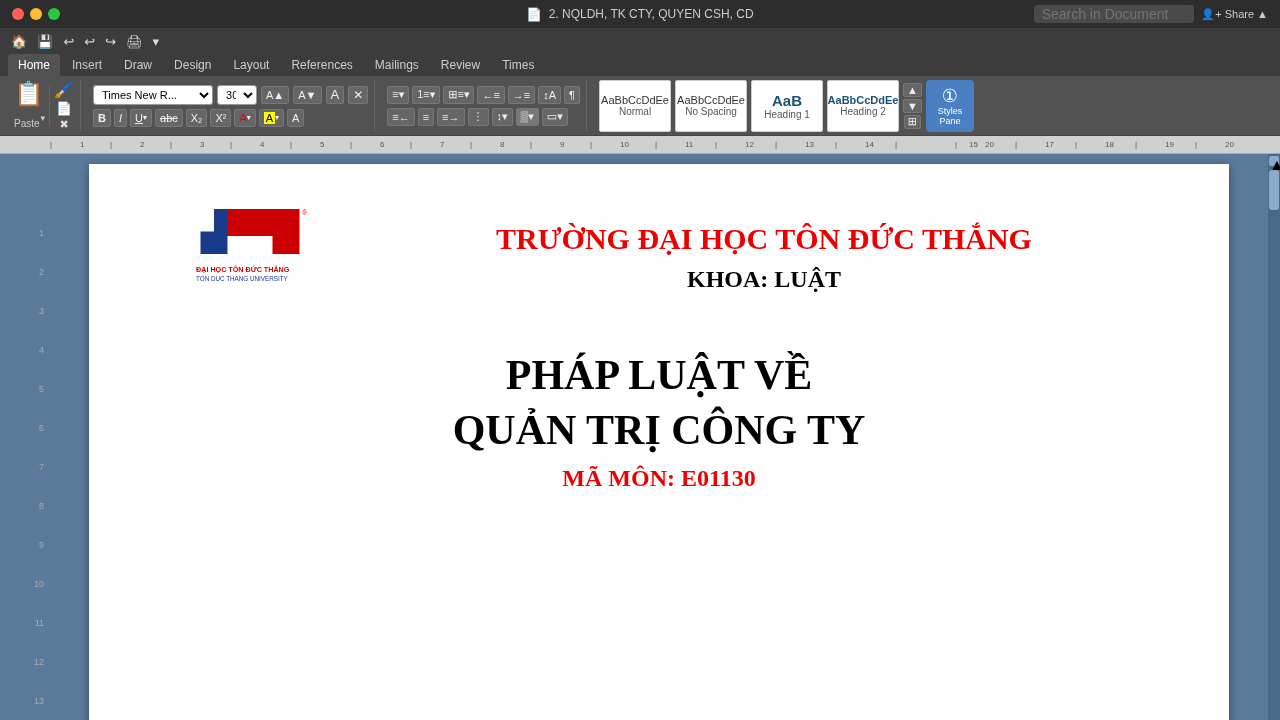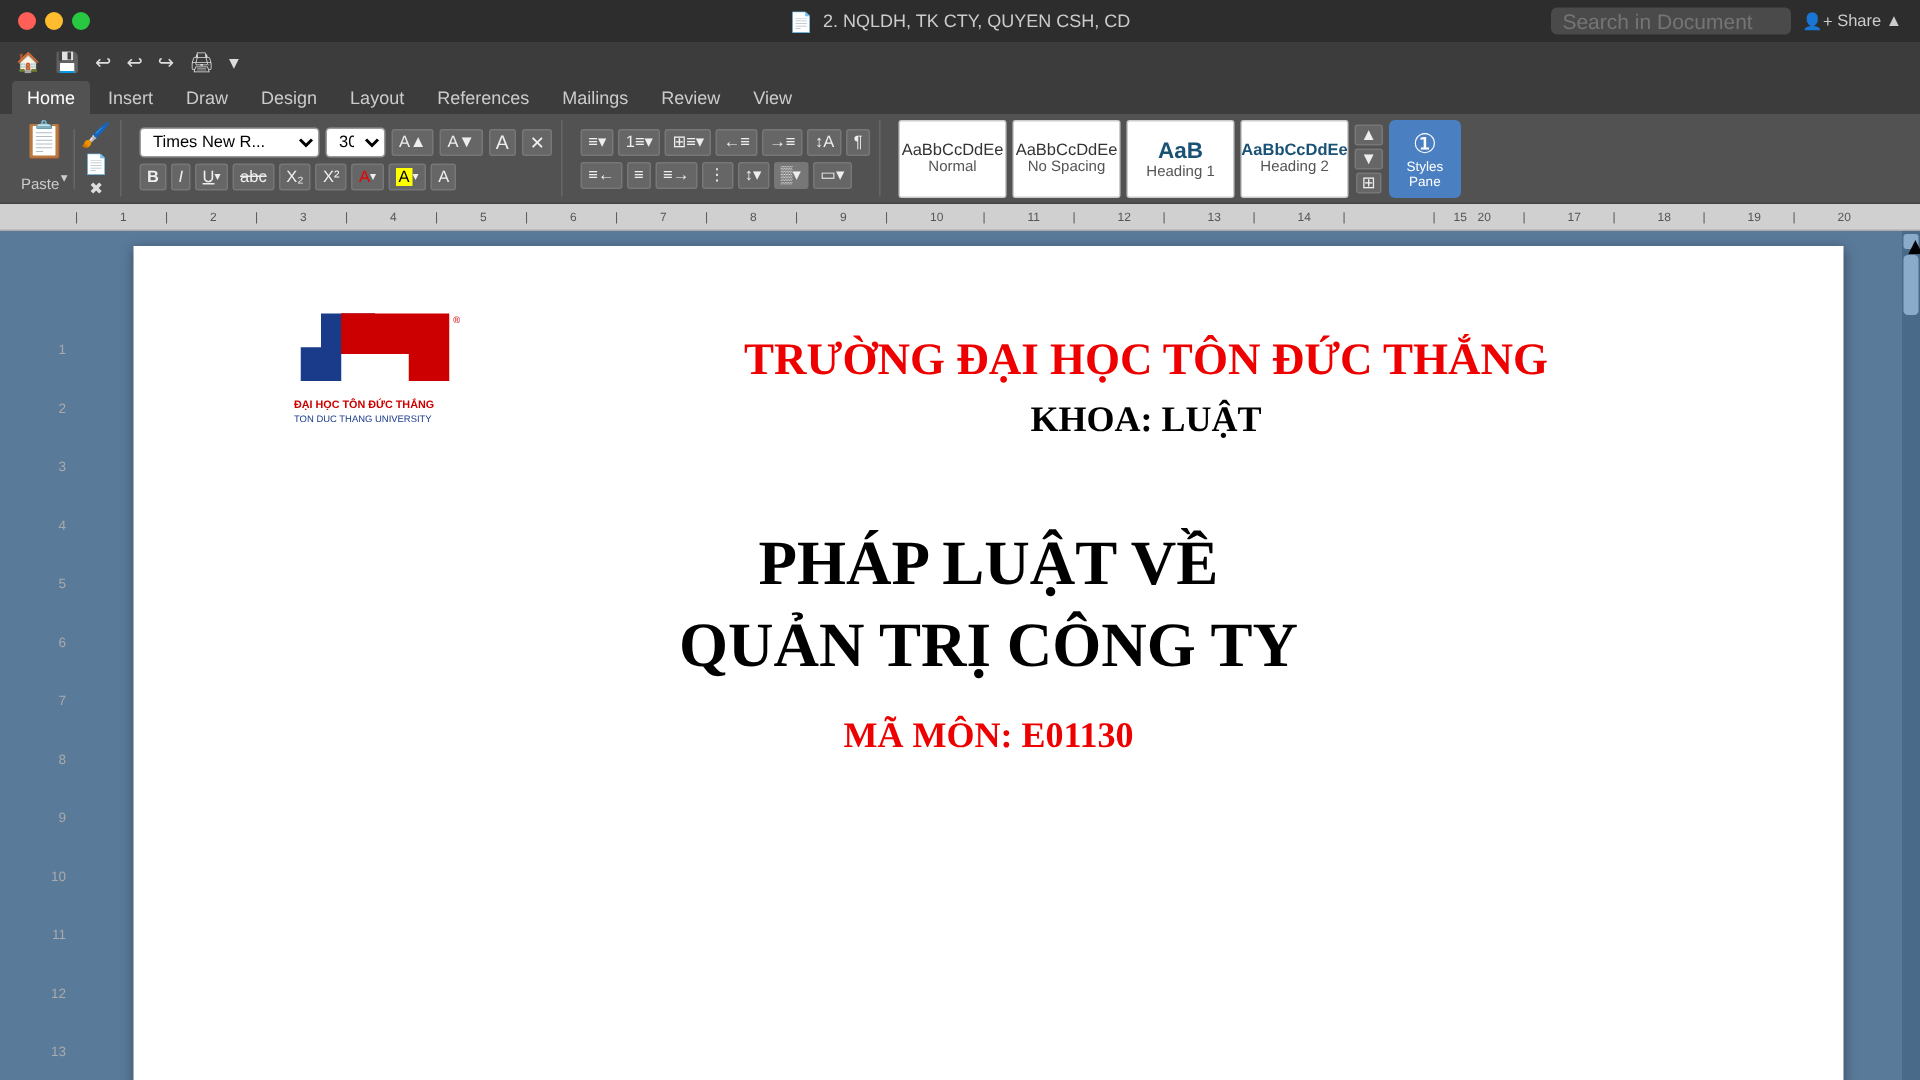--- a/index.html
+++ b/index.html
@@ -315,21 +315,21 @@
       font-family: 'Times New Roman', Times, serif;
       display: block;
       line-height: 1.3;
     }
     .subject-code {
       font-size: 24px;
       font-weight: bold;
       color: #e00;
       font-family: 'Times New Roman', Times, serif;
       display: block;
-      margin-top: 20px;
+      margin-top: 8px;
     }
   </style>
 </head>
 <body>
 
 <div class="title-bar">
   <div class="traffic-lights">
     <div class="traffic-light tl-red"></div>
     <div class="traffic-light tl-yellow"></div>
     <div class="traffic-light tl-green"></div>
@@ -360,21 +360,21 @@
 
 <div class="ribbon-tabs">
   <div class="ribbon-tab active">Home</div>
   <div class="ribbon-tab">Insert</div>
   <div class="ribbon-tab">Draw</div>
   <div class="ribbon-tab">Design</div>
   <div class="ribbon-tab">Layout</div>
   <div class="ribbon-tab">References</div>
   <div class="ribbon-tab">Mailings</div>
   <div class="ribbon-tab">Review</div>
-  <div class="ribbon-tab">View</div>
+  <div class="ribbon-tab">Times</div>
 </div>
 
 <div class="ribbon-content">
 
   <div class="ribbon-group" style="flex-direction:column; justify-content:center;">
     <div style="display:flex; gap:4px; align-items:center;">
       <div style="display:flex; flex-direction:column; align-items:center;">
         <div class="paste-icon-large" style="font-size:24px; color:#ddd; cursor:pointer;">📋</div>
         <div style="display:flex; align-items:center; gap:1px;">
           <span class="paste-label">Paste</span>

